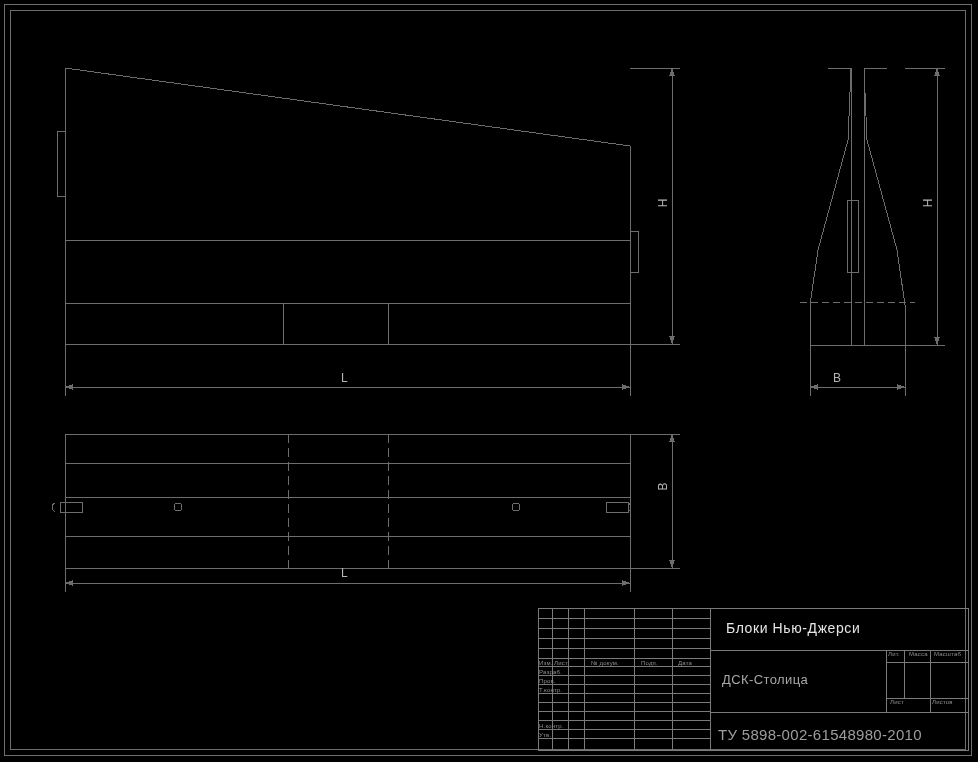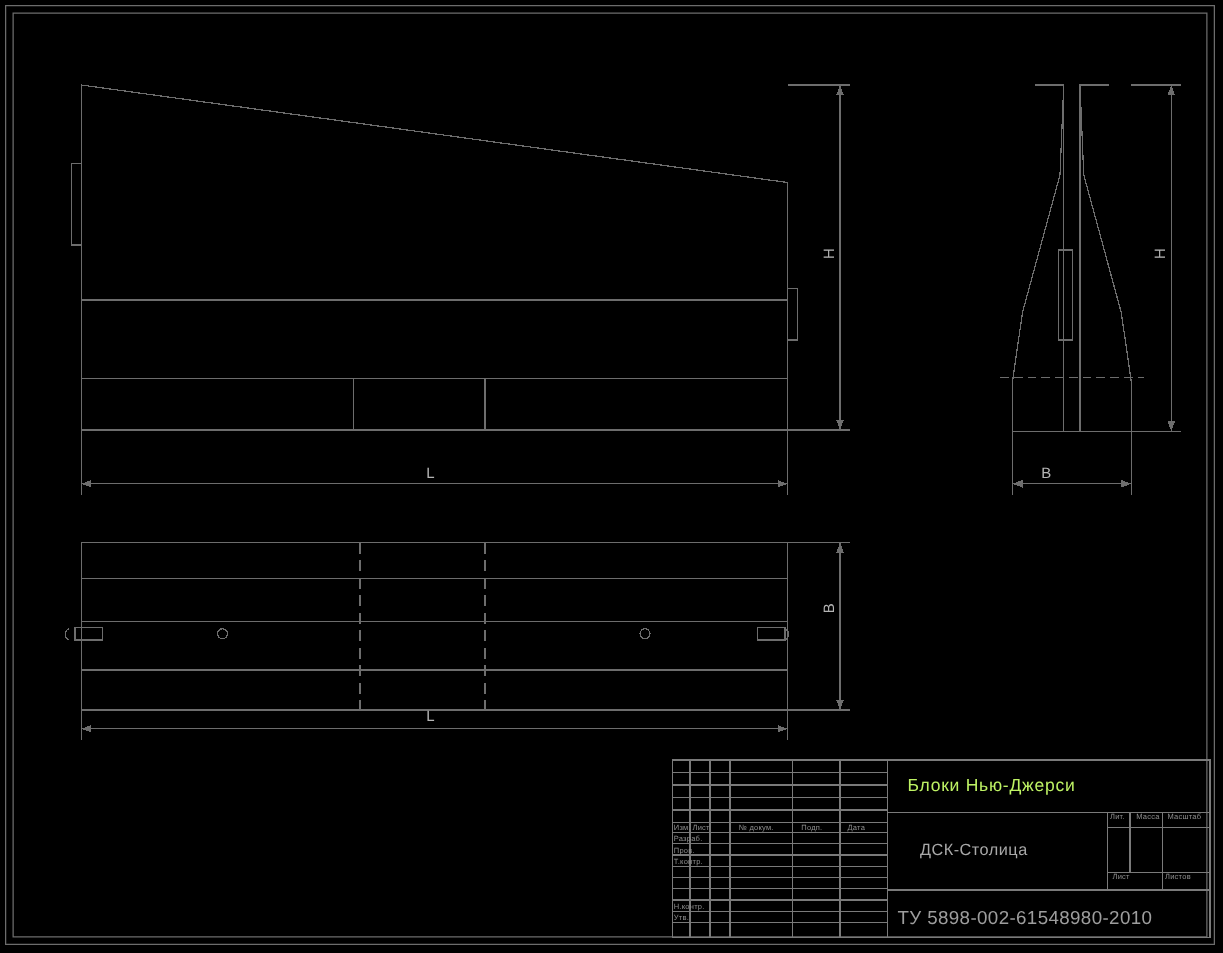--- a/index.html
+++ b/index.html
@@ -59,21 +59,21 @@
   #titleblock {
     position: absolute;
     left: 538px;
     top: 608px;
     width: 430px;
     height: 142px;
     box-sizing: border-box;
   }
   #titleblock .tb-title {
     position: absolute;
-    color: #bef264;
+    color: #e5e5e5;
     font-size: 14px;
     letter-spacing: 0.6px;
   }
   #titleblock .tb-company {
     position: absolute;
     color: #a8a8a8;
     font-size: 13px;
     letter-spacing: 0.4px;
   }
   #titleblock .tb-spec {
@@ -239,21 +239,21 @@
   <div class="dimlabel" style="left:341px; top:371px;">L</div>
 
   <div class="dimlabel vert" style="left:921px; top:198px;">H</div>
   <div class="dimlabel" style="left:833px; top:371px;">B</div>
 
   <div class="dimlabel vert" style="left:656px; top:482px;">B</div>
   <div class="dimlabel" style="left:341px; top:566px;">L</div>
 
   <div id="titleblock">
     <div class="tb-title" style="left:188px; top:12px;">Блоки Нью-Джерси</div>
-    <div class="tb-company" style="left:198px; top:64px;text-align:center;">ДСК-Столица</div>
+    <div class="tb-company" style="left:184px; top:64px;text-align:center;">ДСК-Столица</div>
     <div class="tb-spec" style="left:180px; top:118px;">ТУ 5898-002-61548980-2010</div>
 
     <div class="tb-cell" style="left:1px; top:52px;">Изм.</div>
     <div class="tb-cell" style="left:16px; top:52px;">Лист</div>
     <div class="tb-cell" style="left:53px; top:52px;">№ докум.</div>
     <div class="tb-cell" style="left:103px; top:52px;">Подп.</div>
     <div class="tb-cell" style="left:140px; top:52px;">Дата</div>
 
     <div class="tb-cell" style="left:1px; top:61px;">Разраб.</div>
     <div class="tb-cell" style="left:1px; top:70px;">Пров.</div>

